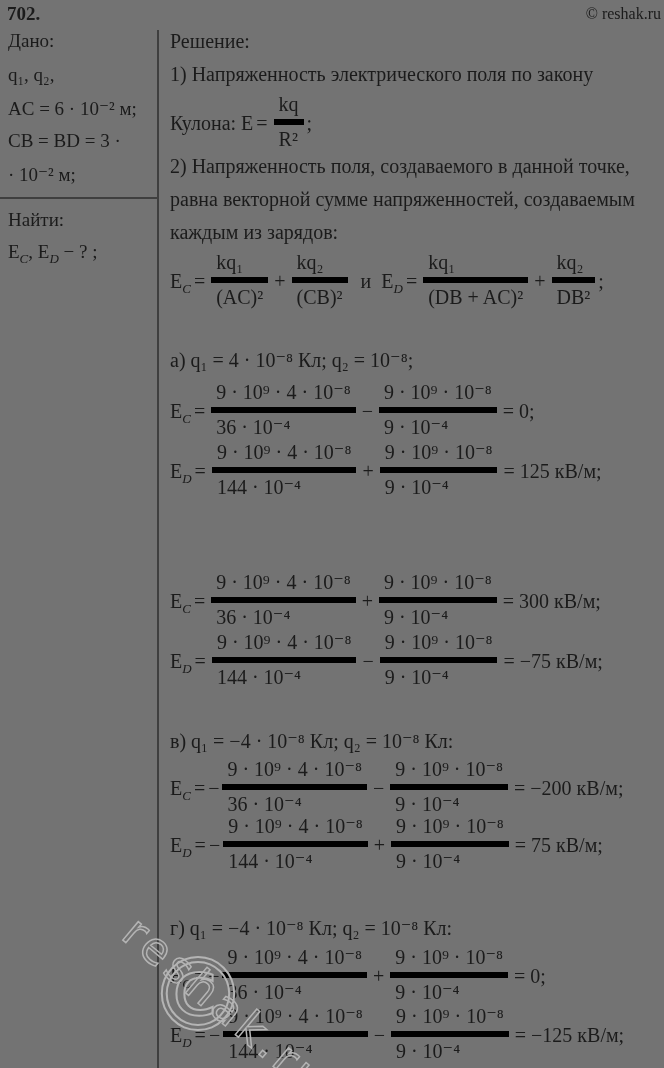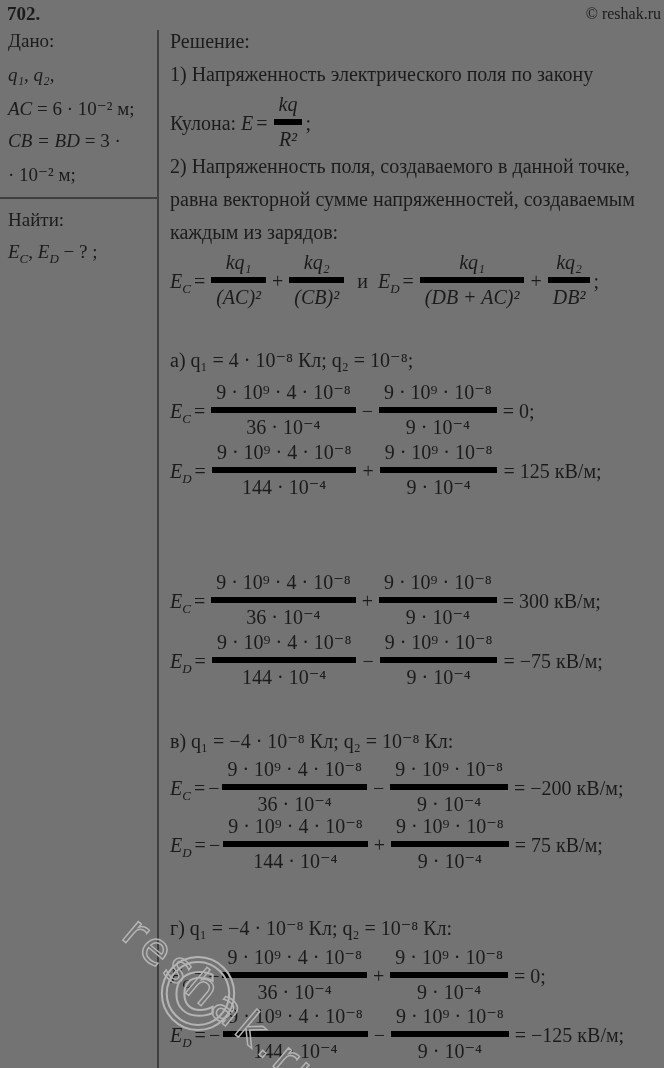--- a/index.html
+++ b/index.html
@@ -11,25 +11,25 @@
     font-size:20px; margin:0 auto;
   }
   .abs { position:absolute; white-space:nowrap; }
   .prob-num { top:3px; left:7px; font-weight:bold; font-size:19px; }
   .copyright { top:5px; right:3px; font-size:16px; }
   .v-divider { left:157px; top:30px; width:2px; height:1038px; background:#3f3f3f; }
   .h-divider { left:0; top:197px; width:159px; height:2px; background:#3f3f3f; }
 
   .left { left:8px; font-size:19px; }
   .right { left:170px; }
-  .it { font-style:italic; }
+  .it { }
   sub { font-size:13px; font-style:italic; line-height:0; }
 
   .frow { white-space:nowrap; font-size:20px; }
-  .frac { display:inline-block; vertical-align:middle; text-align:center;
+  .frac { display:inline-block; vertical-align:middle; 
           margin:0 3px; transform:translateY(-3px); }
   .frac .num { display:block; padding:0 5px 3px; line-height:1.15; }
   .frac .den { display:block; border-top:6px solid #000000; padding:3px 5px 0; line-height:1.15; }
   .mo { padding:0 3px; }
   .and { padding:0 10px; }
 
   .wm-text {
     left:146px; top:906px; transform:rotate(40deg); transform-origin:left top;
     font-family:"DejaVu Sans","Liberation Sans",sans-serif;
     font-size:44px; letter-spacing:5px; color:transparent;

